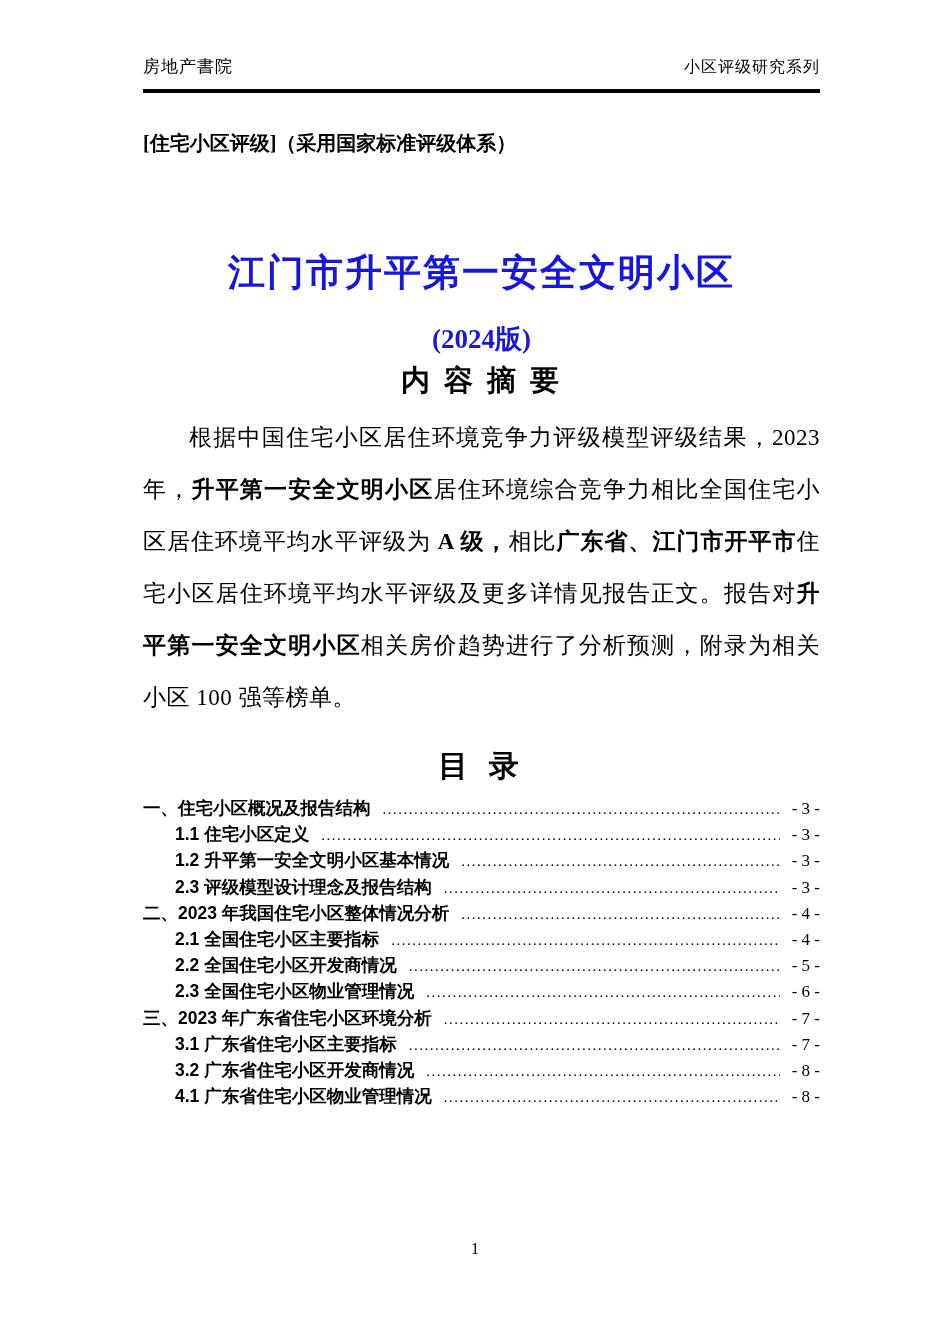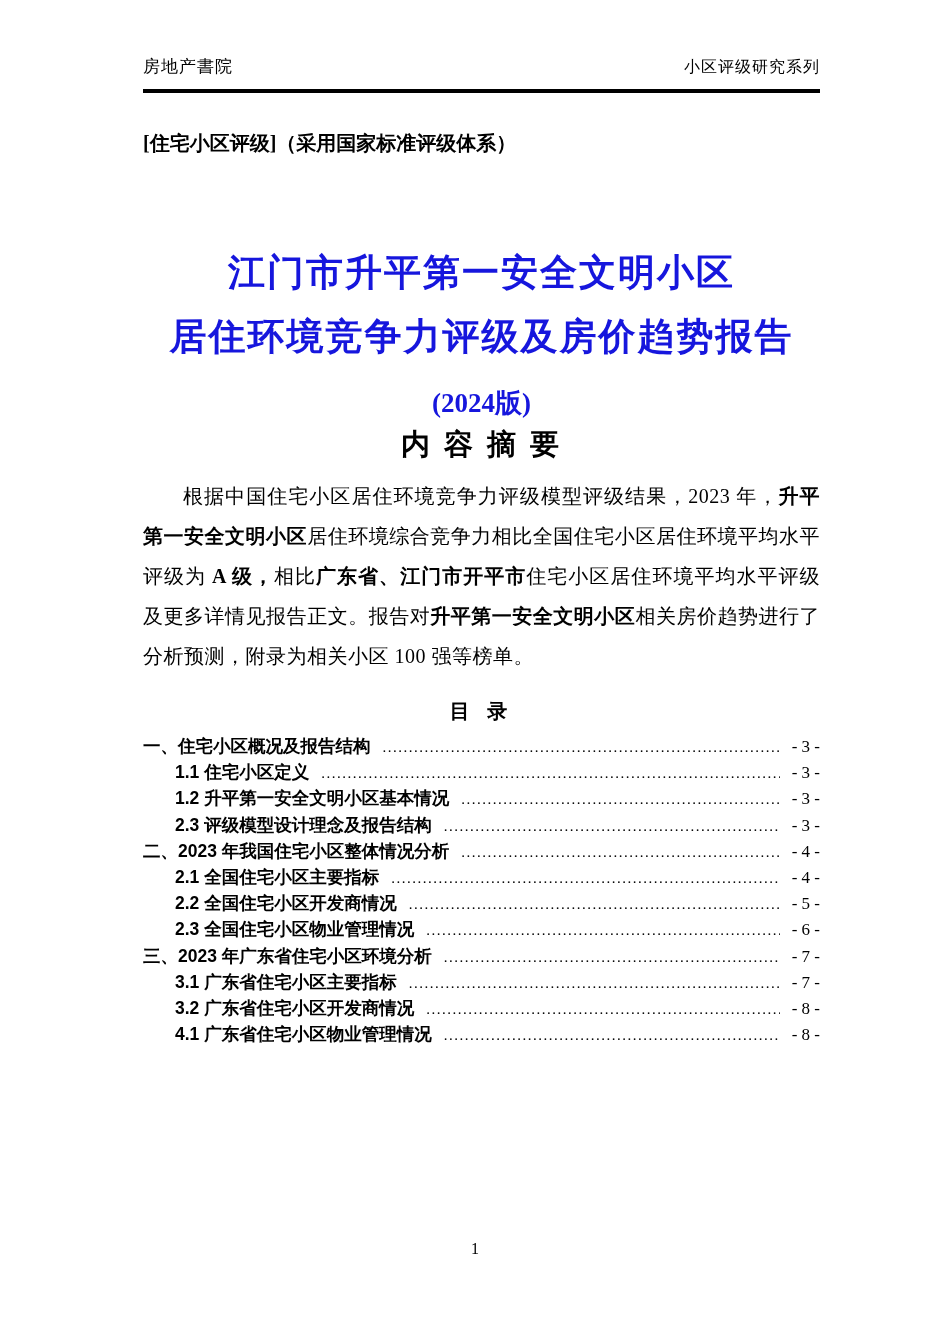--- a/index.html
+++ b/index.html
@@ -37,31 +37,31 @@
   .title-edition { font-size:27px; line-height:44px; margin-top:12px; }
 
   
   .summary-heading {
     text-align:center;
     font-family:"Liberation Sans","DejaVu Sans",sans-serif;
     font-size:29px; font-weight:bold; letter-spacing:3px;
   }
   .summary-paragraph {
     margin-top:11px;
-    font-size:20px; line-height:40px;
+    font-size:23px; line-height:52px;
     text-align:justify; text-indent:2em;
     letter-spacing:0.5px;
   }
   .summary-paragraph .seg.bold { font-weight:bold; }
 
   
   .toc-heading {
     margin-top:22px; text-align:center;
     font-family:"Liberation Sans","DejaVu Sans",sans-serif;
-    font-size:20px; font-weight:bold; letter-spacing:6px;
+    font-size:30px; font-weight:bold; letter-spacing:6px;
   }
   .toc-list { margin-top:9px; }
   .toc-item {
     display:flex; align-items:baseline;
     font-size:17.5px; line-height:25.2px;
     font-family:"Liberation Sans","DejaVu Sans",sans-serif;
     font-weight:bold;
     gap:10px;
   }
   .toc-item .toc-label { white-space:nowrap; }
@@ -91,21 +91,20 @@
 
   <div class="doc-header">
     <span class="hdr-left">房地产書院</span>
     <span class="hdr-right">小区评级研究系列</span>
   </div>
 
   <div class="series-line">[住宅小区评级]（采用国家标准评级体系）</div>
 
   <div class="title-block">
     <div class="title-line">江门市升平第一安全文明小区</div>
-    <div class="title-line">居住环境竞争力评级及房价趋势报告</div>
     <div class="title-edition">(2024版)</div>
   </div>
 
   <div class="summary-heading">内 容 摘 要</div>
 
   <div class="summary-paragraph"><span class="seg">根据中国住宅小区居住环境竞争力评级模型评级结果，2023 年，</span><span class="seg bold">升平第一安全文明小区</span><span class="seg">居住环境综合竞争力相比全国住宅小区居住环境平均水平评级为 </span><span class="seg bold">A 级，</span><span class="seg">相比</span><span class="seg bold">广东省、江门市开平市</span><span class="seg">住宅小区居住环境平均水平评级及更多详情见报告正文。报告对</span><span class="seg bold">升平第一安全文明小区</span><span class="seg">相关房价趋势进行了分析预测，附录为相关小区 100 强等榜单。</span></div>
 
   <div class="toc-heading">目  录</div>
 
   <div class="toc-list">

